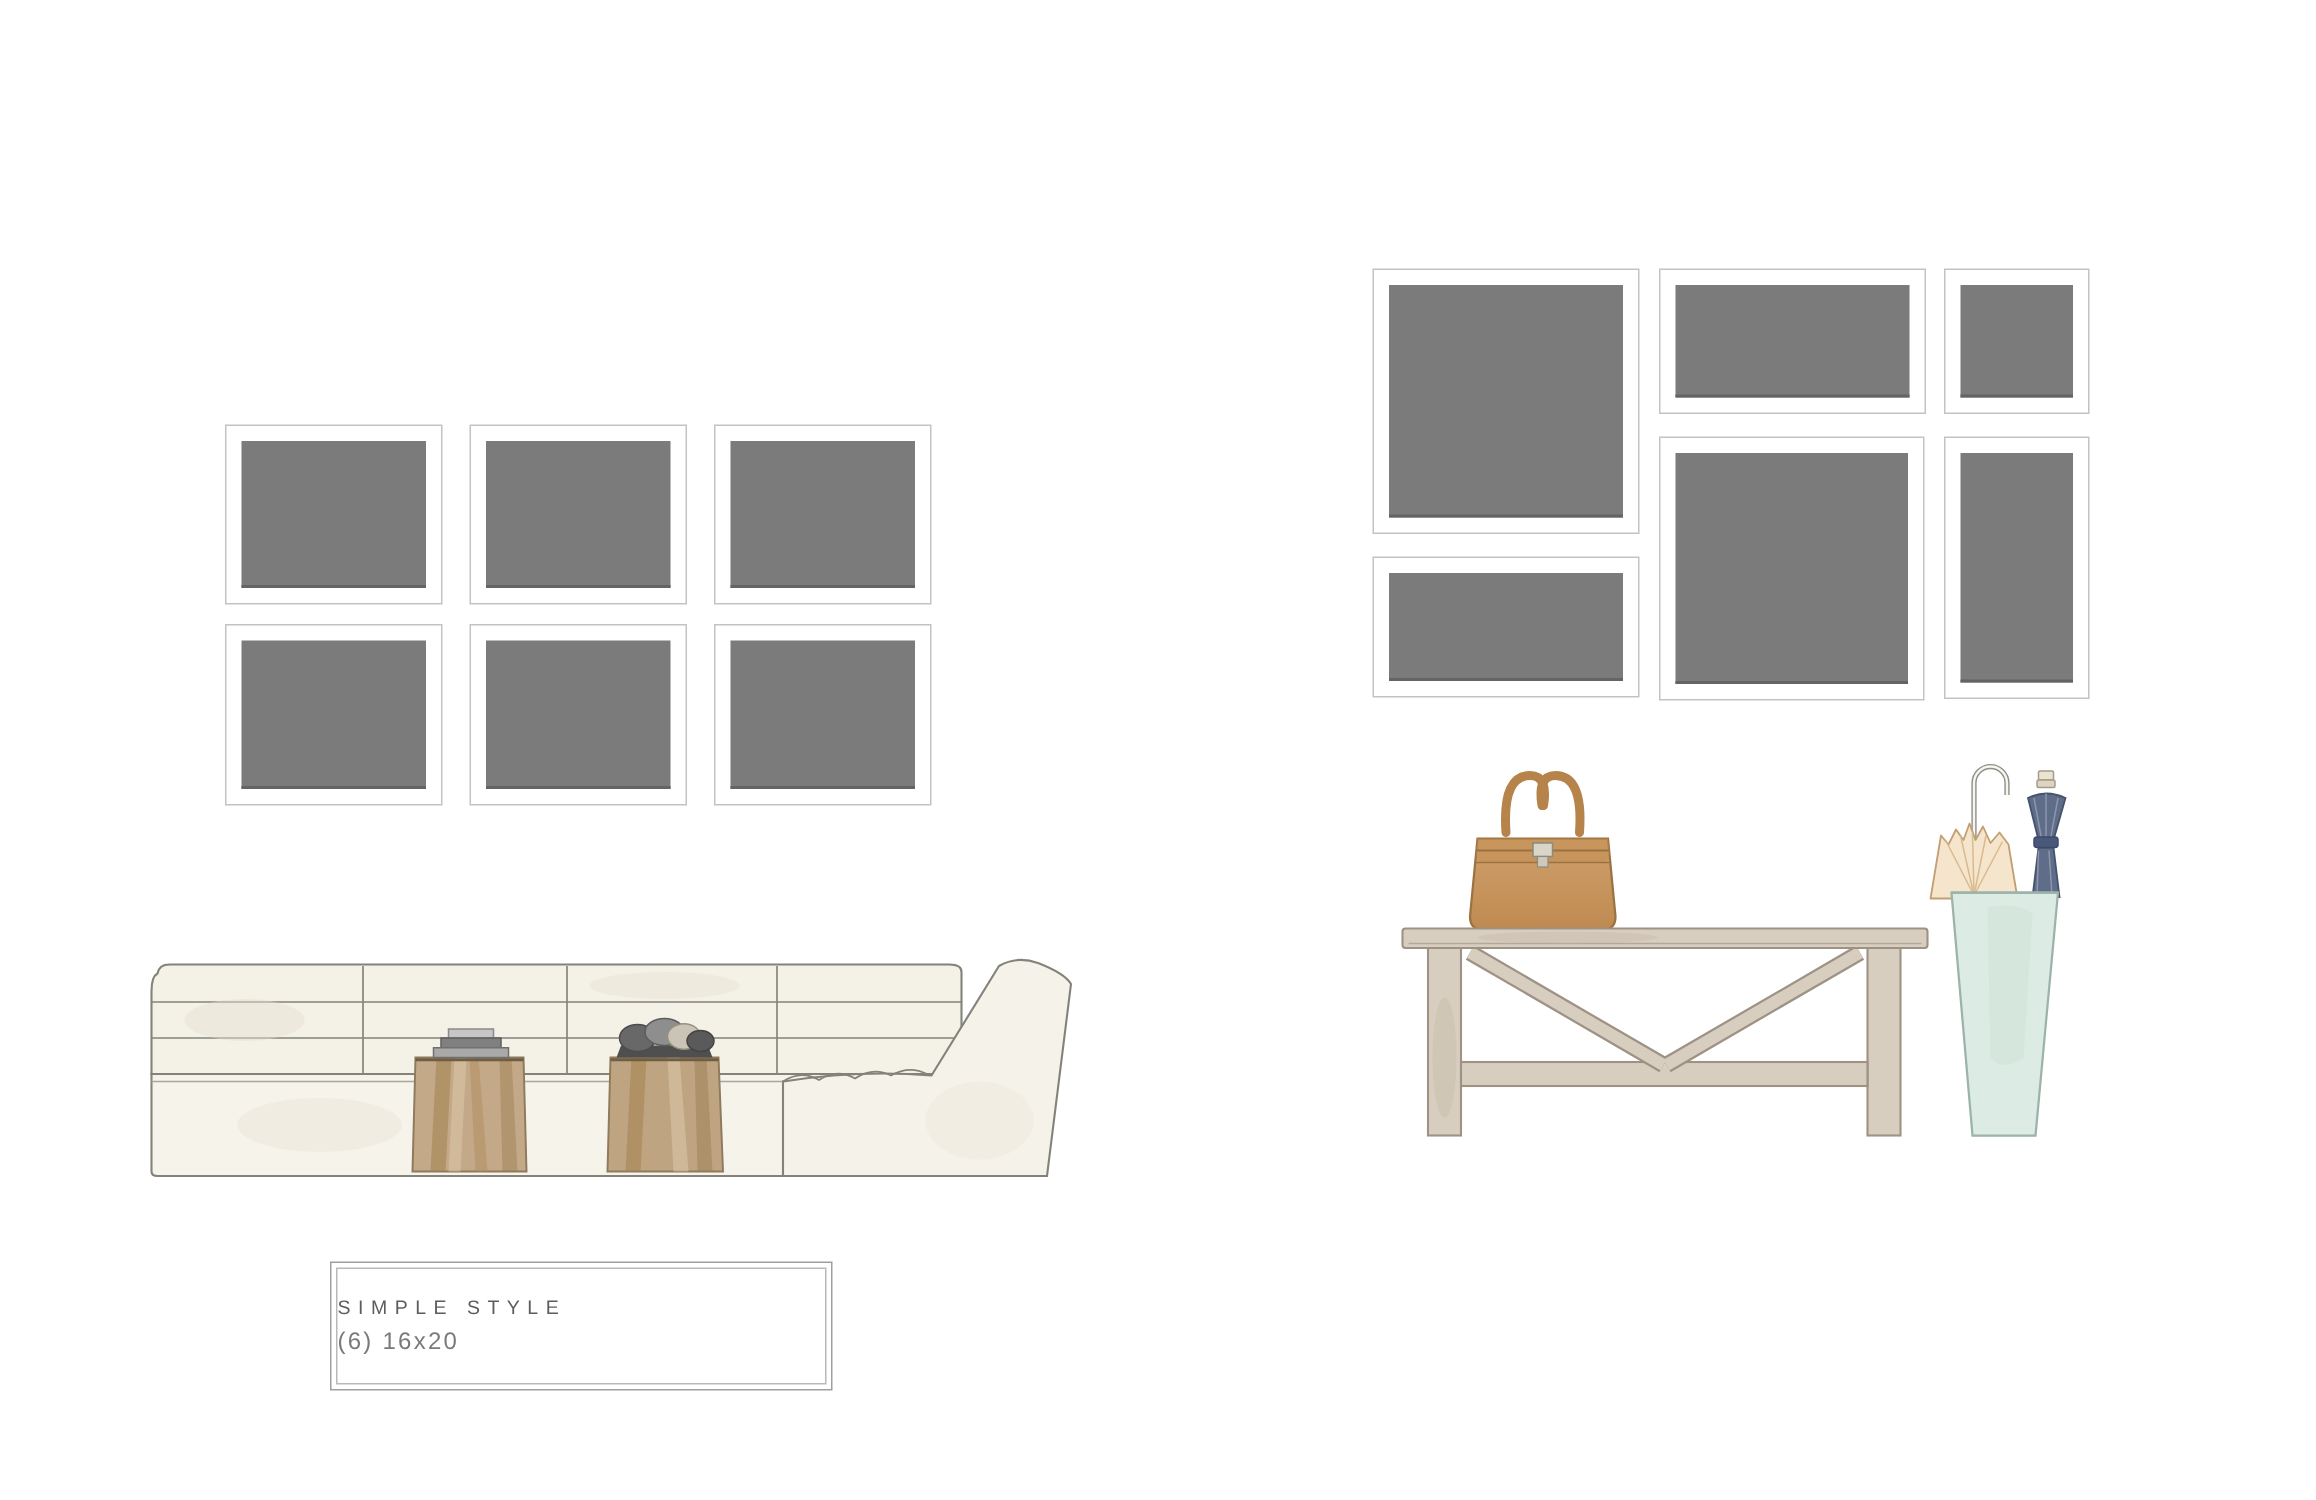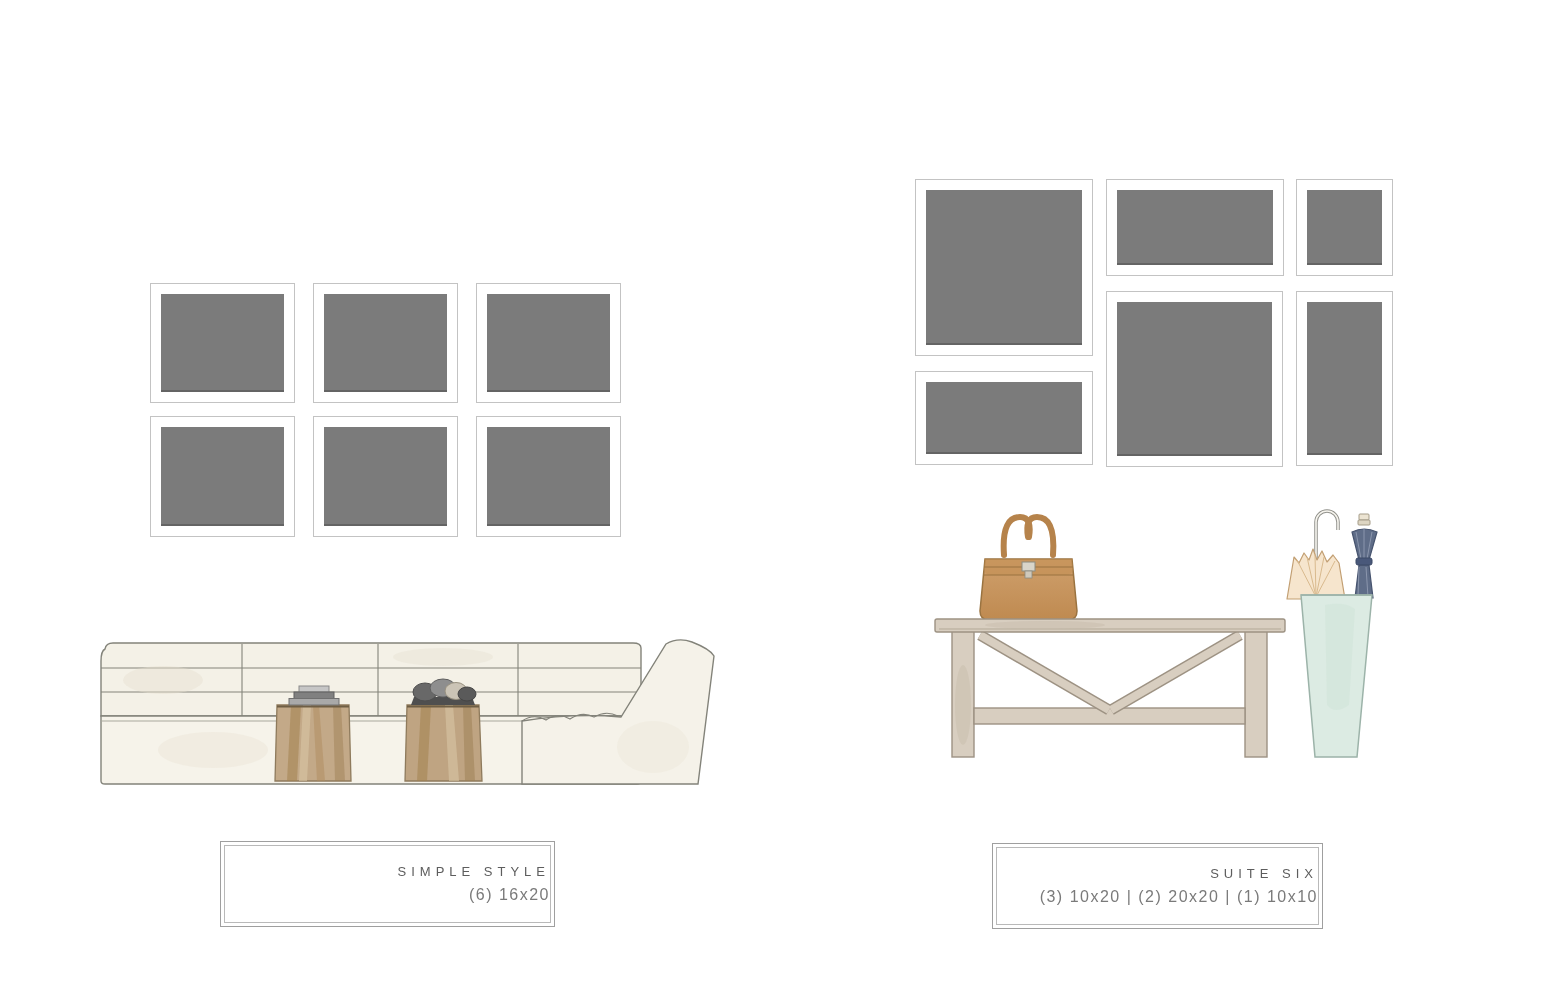--- a/index.html
+++ b/index.html
@@ -16,21 +16,21 @@
     width:100%;height:100%;background:#7b7b7b;
     border-bottom:2px solid #646464;box-sizing:border-box;
   }
   
   .caption{
     position:absolute;background:#ffffff;border:1px solid #9f9f9f;
     box-sizing:border-box;padding:3px;
   }
   .caption-inner{
     border:1px solid #b9b9b9;width:100%;height:100%;box-sizing:border-box;
-    display:flex;flex-direction:column;align-items:flex-end;justify-content:center;gap:7px;
+    display:flex;flex-direction:column;align-items:flex-start;justify-content:center;gap:7px;
   }
   .caption-title{
     font-size:13px;letter-spacing:5px;color:#5d5d5d;white-space:nowrap;
   }
   .caption-sub{
     font-size:16px;letter-spacing:1.5px;color:#7a7a7a;white-space:nowrap;
   }
   .illus{position:absolute;}
   .sofa-illus{left:93px;top:635px;width:630px;height:155px;}
   .console-illus{left:925px;top:505px;width:470px;height:260px;}
@@ -190,20 +190,14 @@
     </g>
   </svg>
 
   <div class="caption" style="left:220px;top:841px;width:335px;height:86px">
     <div class="caption-inner">
       <div class="caption-title">SIMPLE STYLE</div>
       <div class="caption-sub">(6) 16x20</div>
     </div>
   </div>
 
-  <div class="caption" style="left:992px;top:843px;width:331px;height:86px">
-    <div class="caption-inner">
-      <div class="caption-title">SUITE SIX</div>
-      <div class="caption-sub">(3) 10x20 | (2) 20x20 | (1) 10x10</div>
-    </div>
-  </div>
 
 </div>
 
 </body></html>

